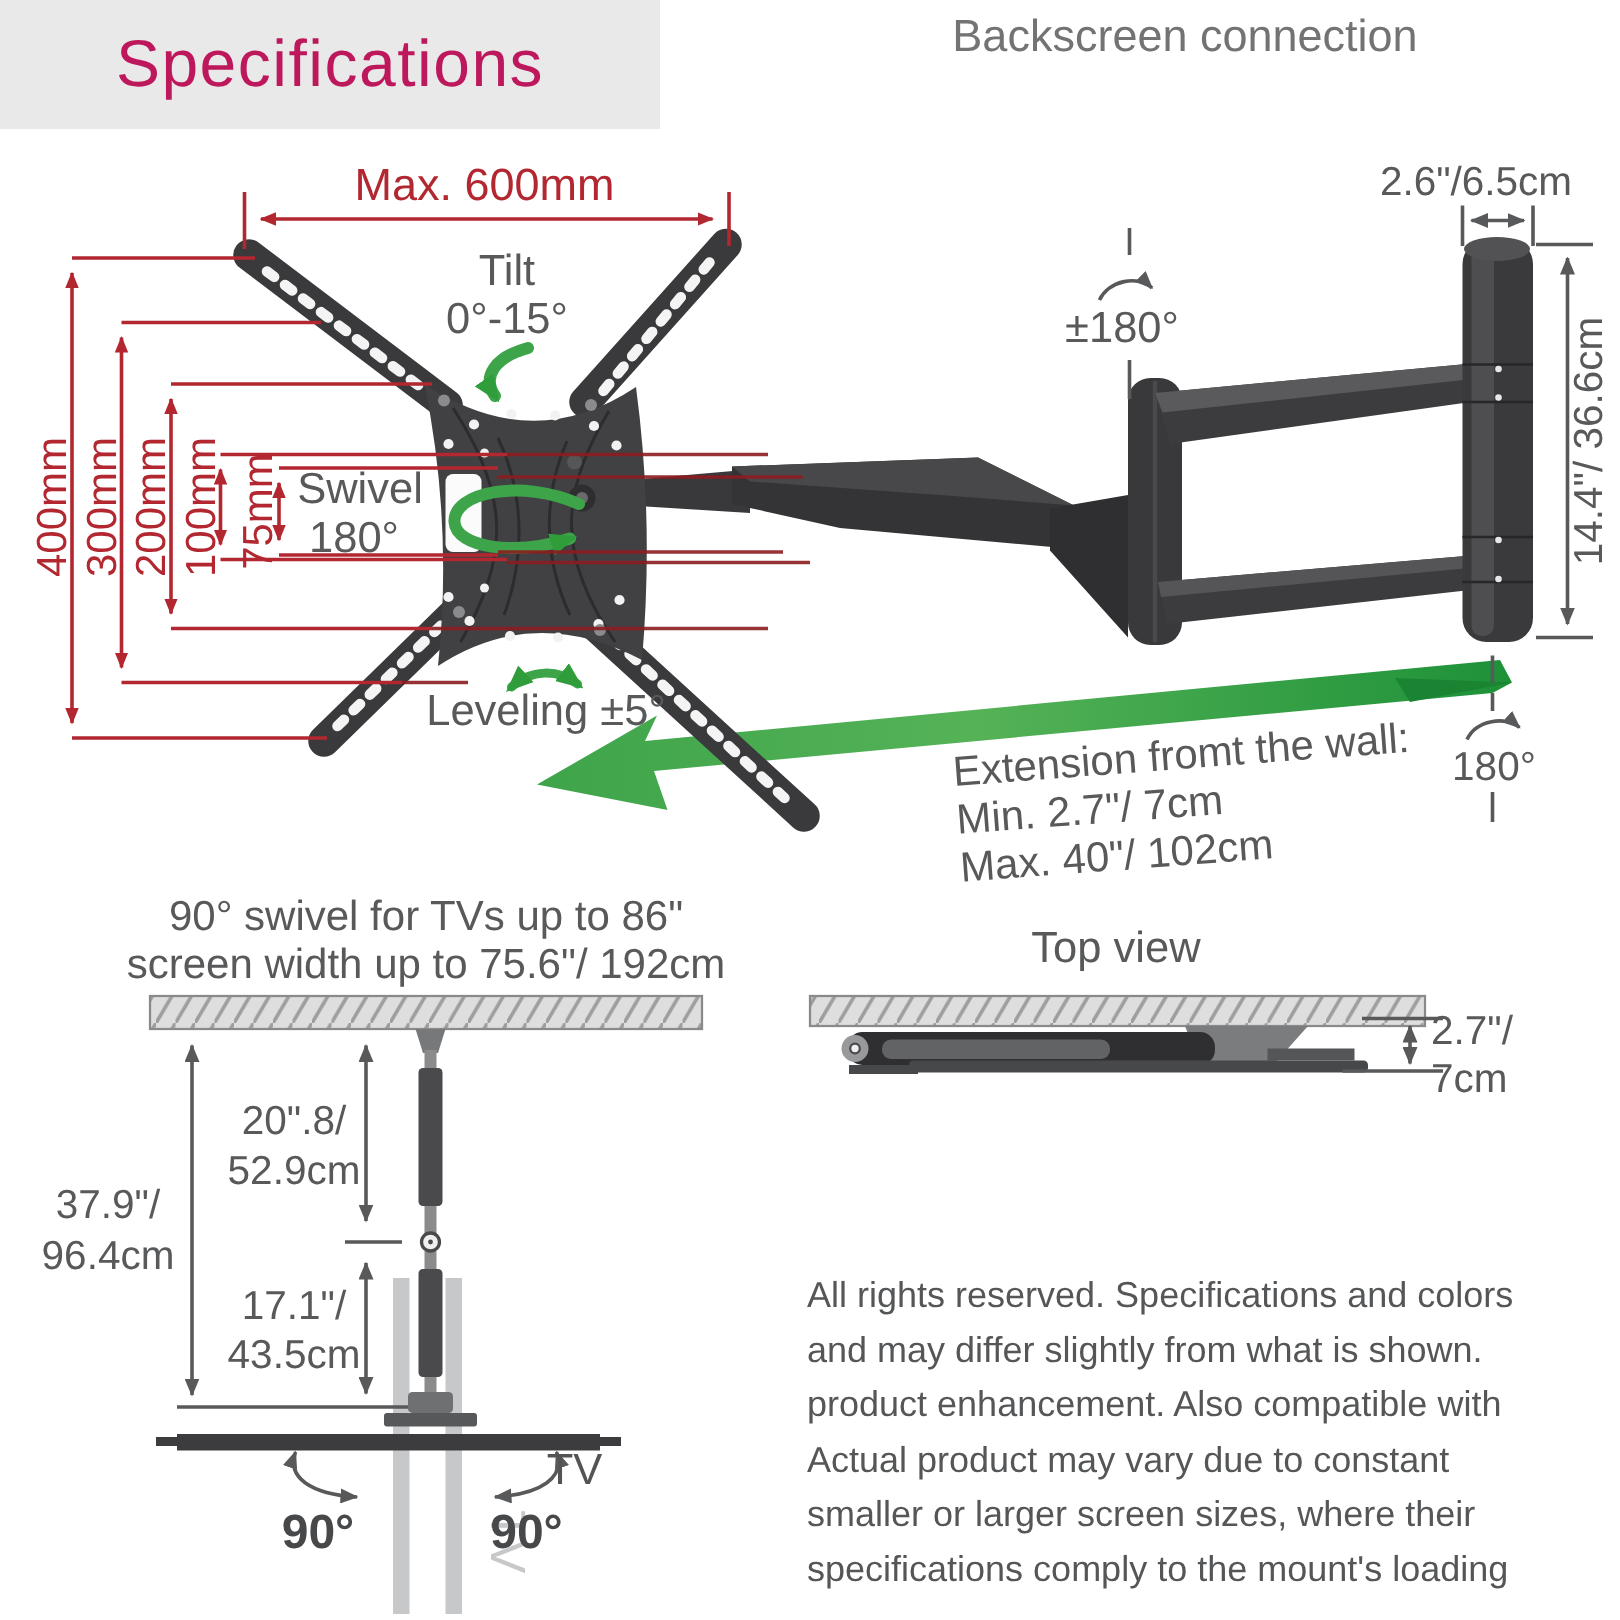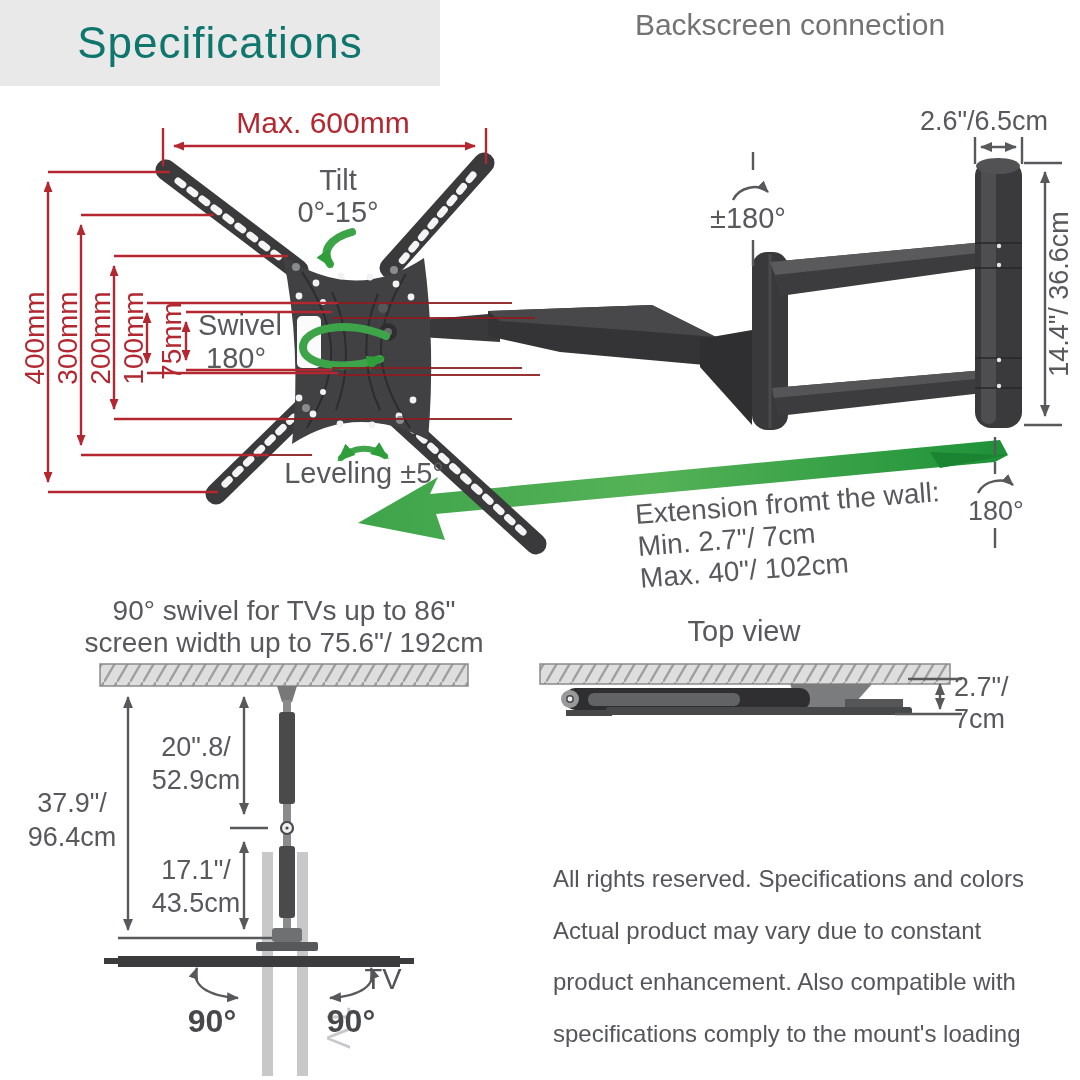--- a/index.html
+++ b/index.html
@@ -4,32 +4,32 @@
 <style>
   html,body{margin:0;padding:0;background:#ffffff;}
   .canvas{
     position:relative;width:1080px;height:1080px;background:#ffffff;overflow:hidden;
     font-family:"Liberation Sans",sans-serif;color:#58595b;
   }
   .spec-box{
     position:absolute;left:0;top:0;width:440px;height:86px;background:#e9e9e9;
     display:flex;align-items:center;justify-content:center;
   }
-  .spec-title{font-size:44px;font-weight:400;color:#0f766e;letter-spacing:1px;}
+  .spec-title{font-size:44px;font-weight:400;color:#be185d;letter-spacing:1px;}
   .red-title{
     position:absolute;left:480px;top:6px;width:620px;text-align:center;
     color:#737373;font-size:30px;line-height:37px;font-weight:400;
   }
   svg.scene{position:absolute;left:0;top:0;}
   svg text{font-family:"Liberation Sans",sans-serif;}
   .disclaimer{
     position:absolute;left:538px;top:846px;width:540px;
     font-size:24px;line-height:36.5px;color:#545658;white-space:nowrap;
   }
-  .disclaimer div{margin:15px;padding:0;}
+  .disclaimer div{margin:0;padding:0;}
 </style>
 </head>
 <body>
 
 <div class="canvas">
 
   <div class="spec-box">
     <div class="spec-title">Specifications</div>
   </div>
 
@@ -297,19 +297,21 @@
         <path d="M895,714 H962"></path>
         <path d="M940,684 V709" marker-start="url(#mG)" marker-end="url(#mG)"></path>
       </g>
       <text x="954" y="696" font-size="27" fill="#58595b" text-anchor="start">2.7"/</text>
       <text x="954" y="728" font-size="27" fill="#58595b" text-anchor="start">7cm</text>
     </g>
   </svg>
 
   <div class="disclaimer">
     <div>All rights reserved. Specifications and colors</div>
+    <div>and may differ slightly from what is shown.</div>
+    <div>product enhancement. Also compatible with</div>
     <div>Actual product may vary due to constant</div>
-    <div>product enhancement. Also compatible with</div>
+    <div>smaller or larger screen sizes, where their</div>
     <div>specifications comply to the mount's loading</div>
 
   </div>
 
 </div>
 
 </body></html>

